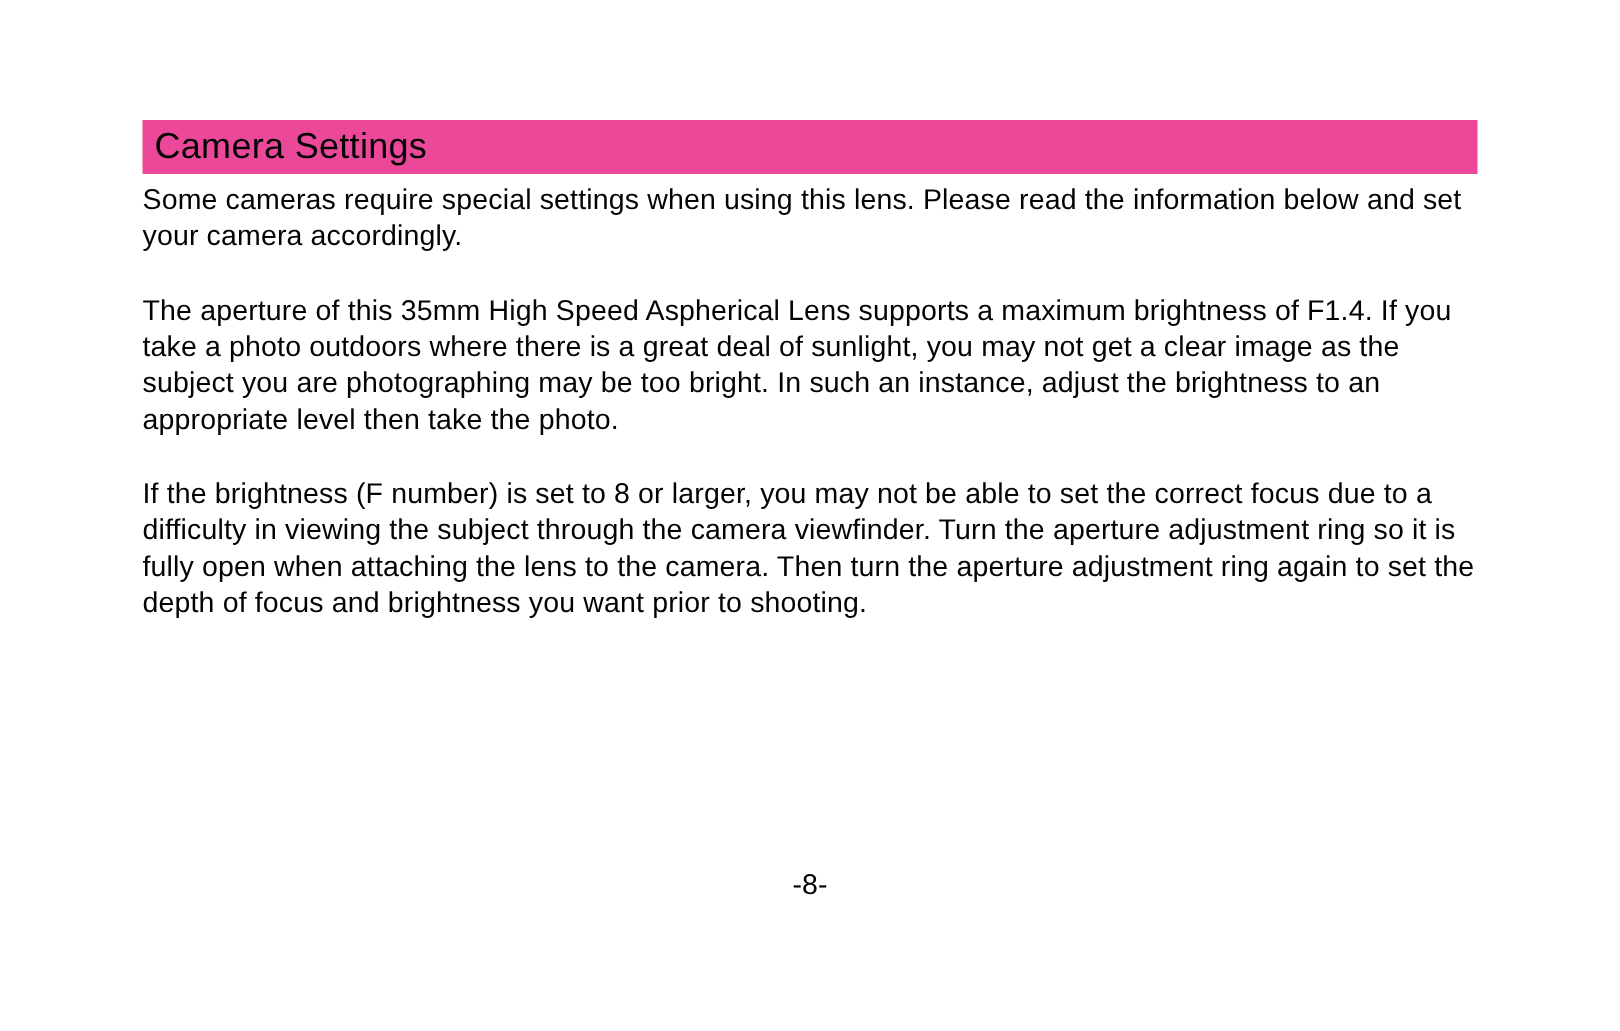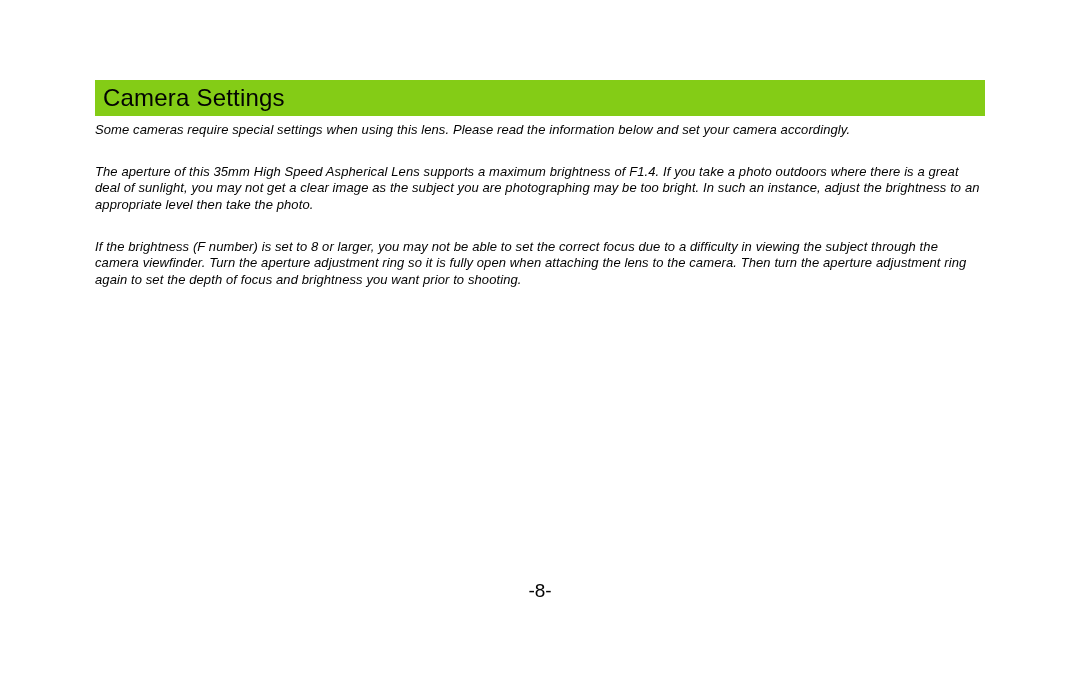--- a/index.html
+++ b/index.html
@@ -10,35 +10,34 @@
     body {
       width: 1080px;
       height: 687px;
       background: #ffffff;
       font-family: Arial, Helvetica, sans-serif;
       color: #030303;
       padding: 80px 95px 40px 95px;
       position: relative;
     }
     .heading-bar {
-      background: #84cc16;
+      background: #ec4899;
       padding: 4px 20px 4px 8px;
       margin-bottom: 6px;
     }
     .heading-bar h1 {
       font-size: 24px;
       font-weight: normal;
       letter-spacing: 0.2px;
     }
     .body-text p {
-      font-size: 13px;
+      font-size: 19px;
       line-height: 1.28;
       margin-bottom: 25px;
       letter-spacing: 0.1px;
-      font-style: italic;
     }
     .page-number {
       position: absolute;
       bottom: 85px;
       left: 0;
       width: 100%;
       text-align: center;
       font-size: 19px;
     }
   </style>

